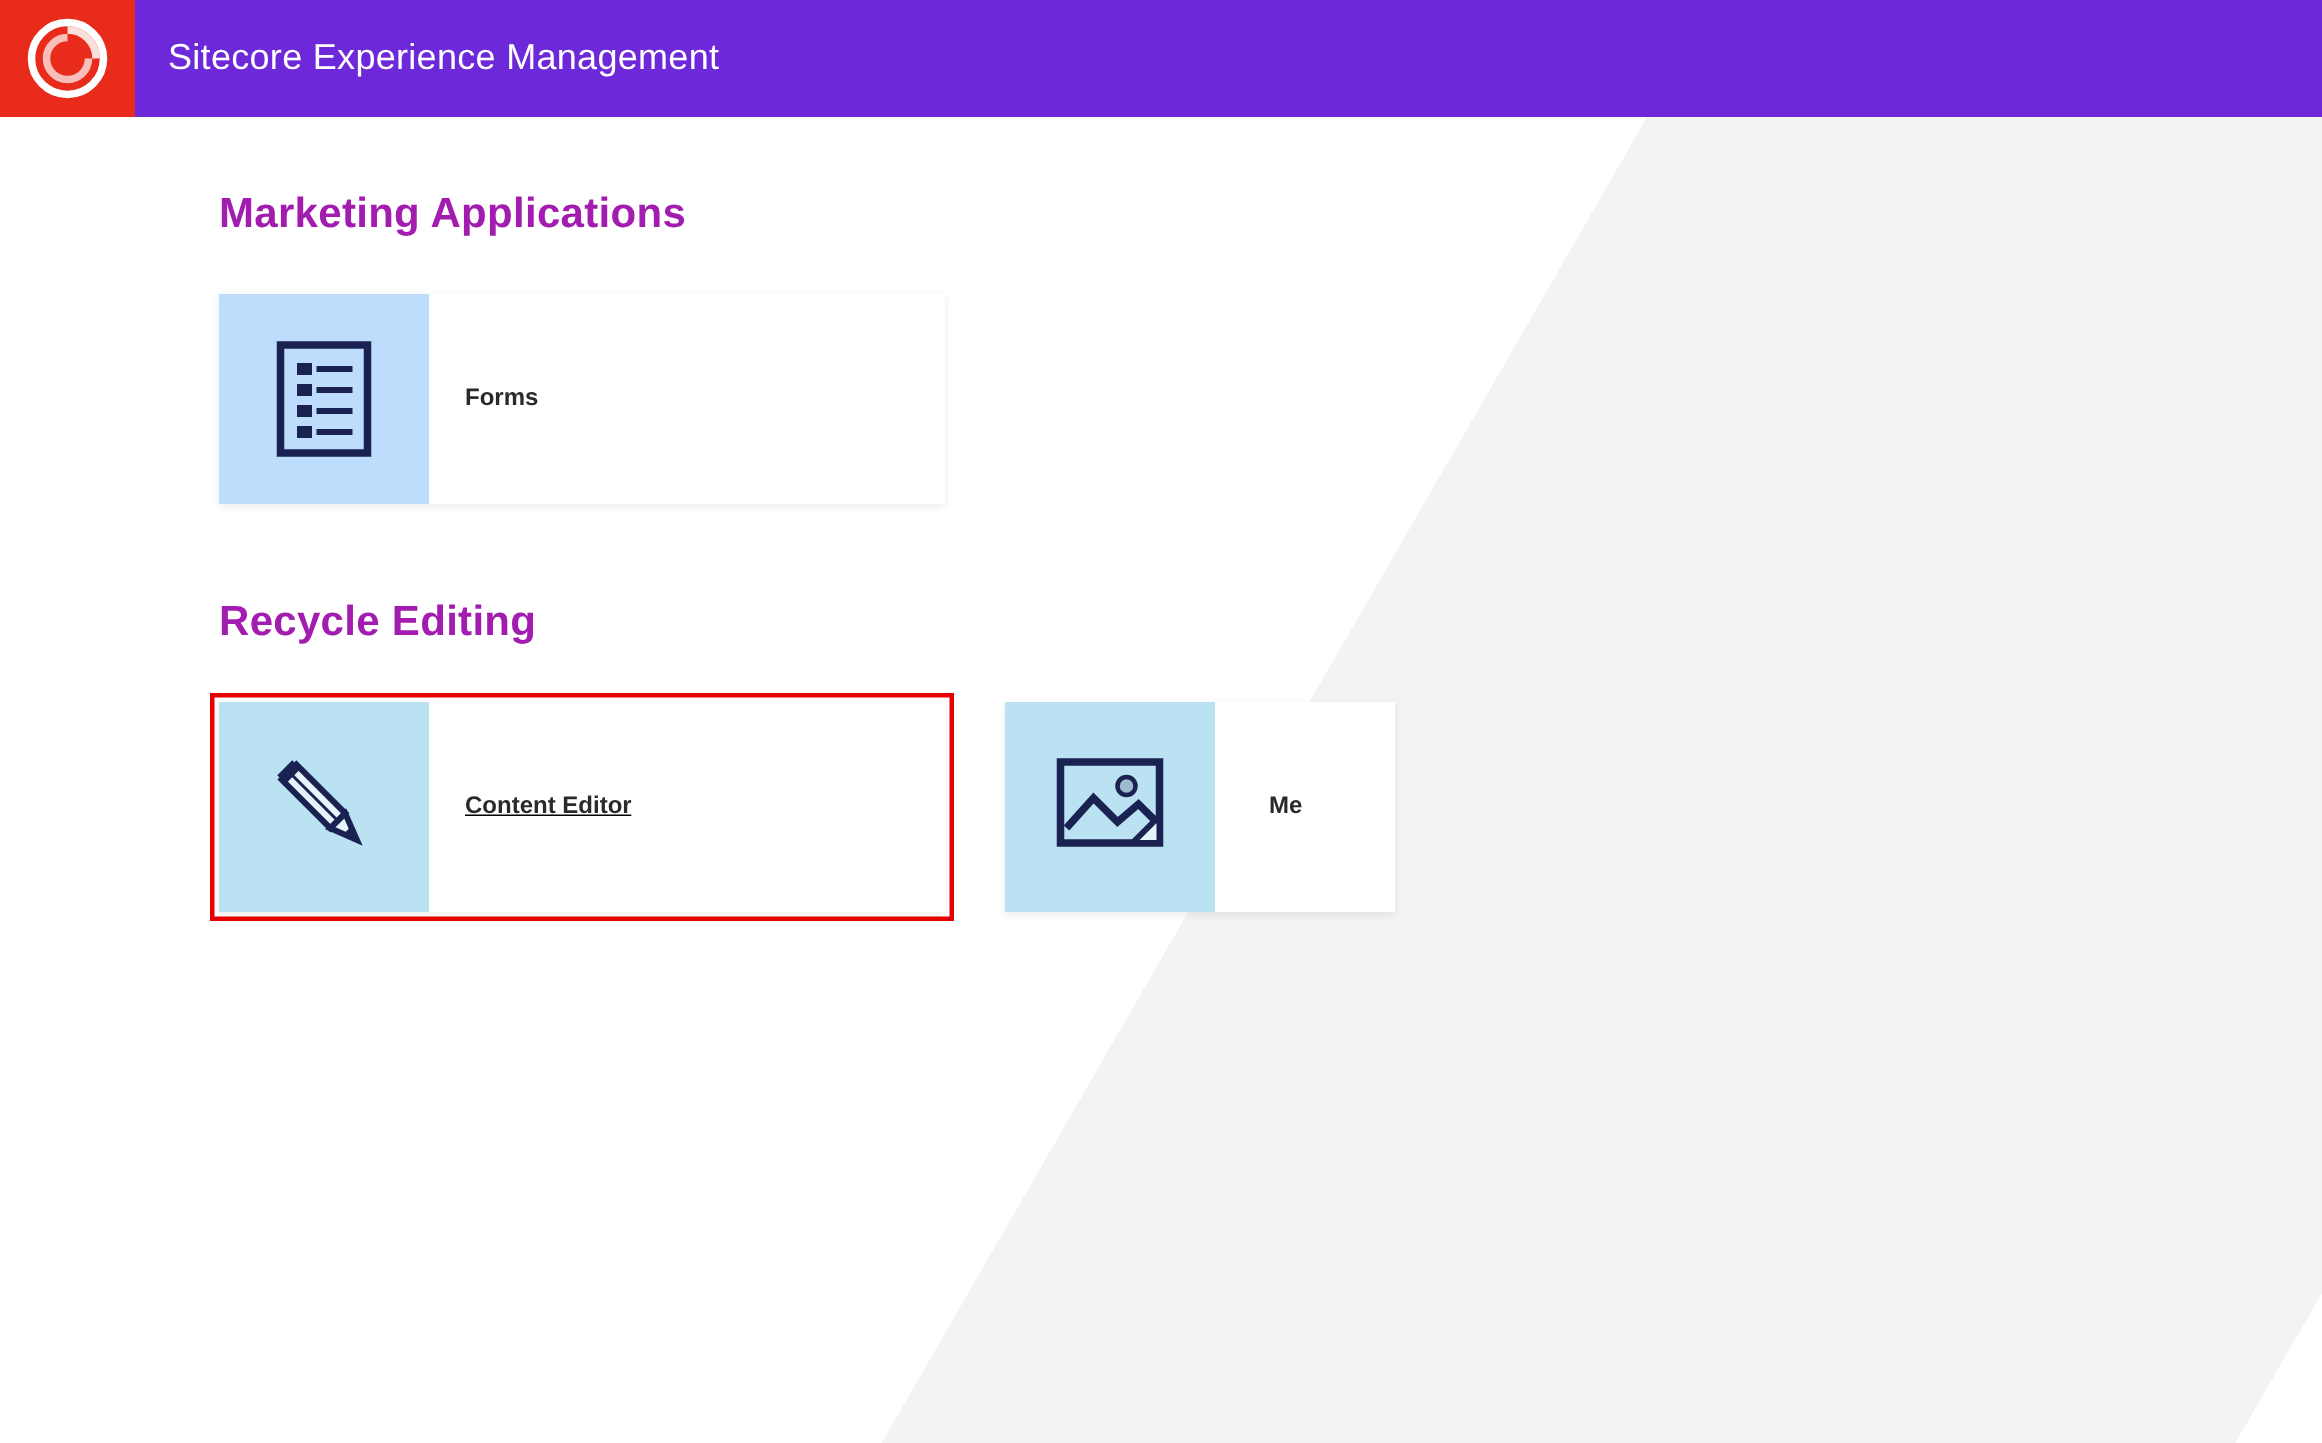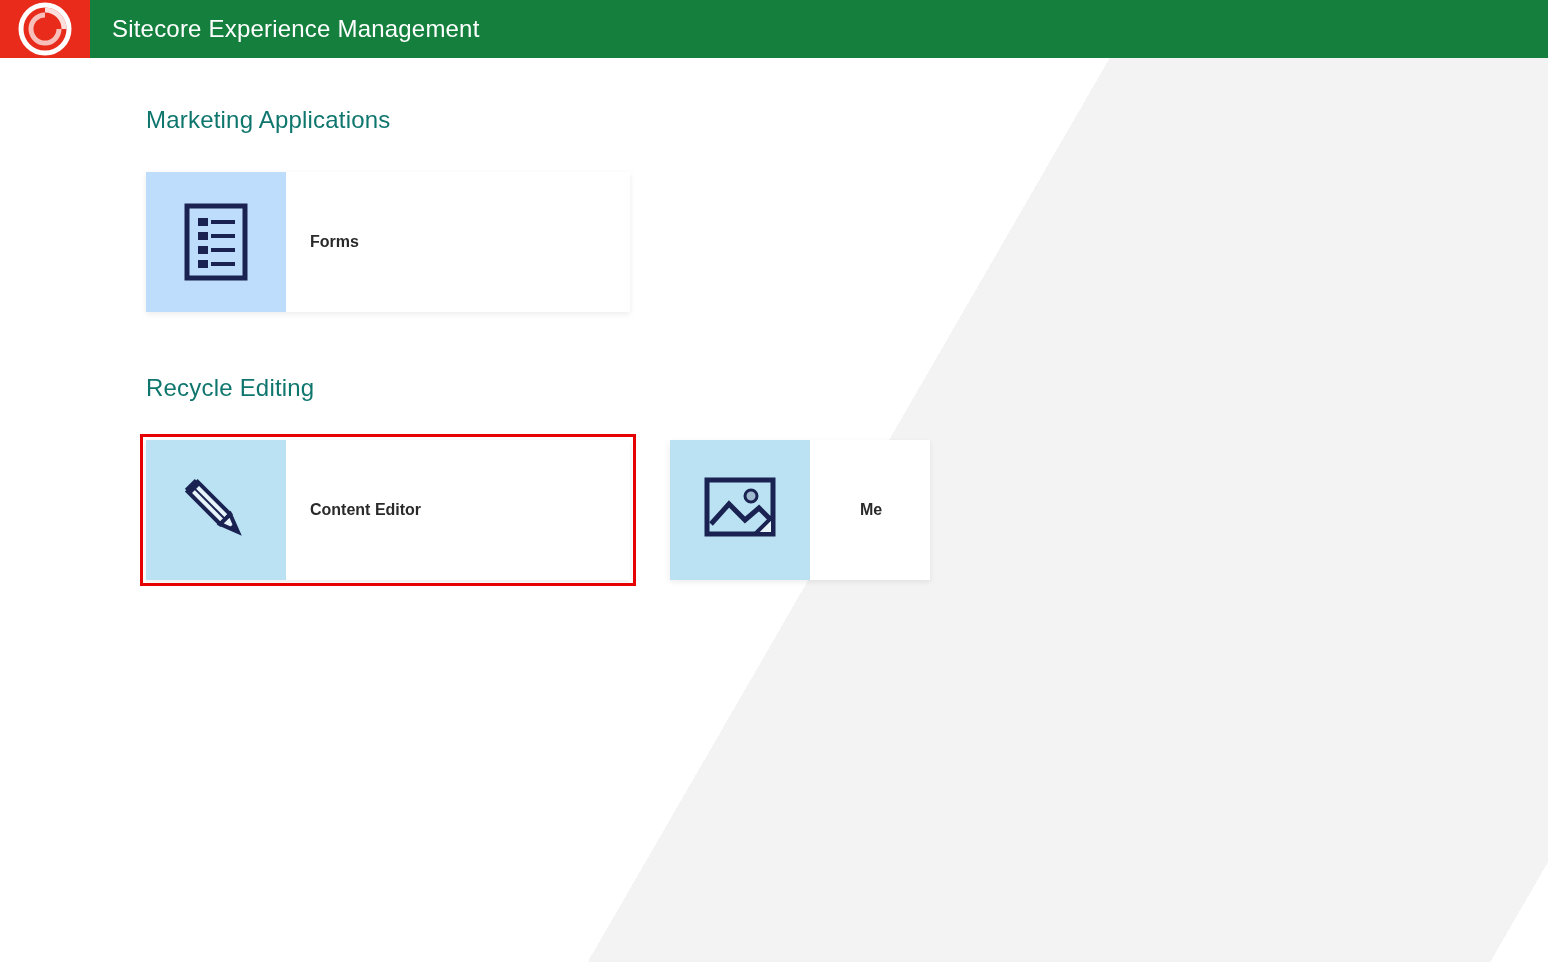--- a/index.html
+++ b/index.html
@@ -15,22 +15,22 @@
       #f3f3f3 38%, #f3f3f3 68%,
       transparent 68%, transparent 100%);
     z-index: 0;
   }
 
   
   .header {
     position: relative;
     display: flex;
     align-items: stretch;
-    height: 58px;
-    background: #15803d;
+    height: 78px;
+    background: #6d28d9;
     z-index: 2;
   }
   .logo-box {
     width: 90px;
     background: #e82b1a;
     display: flex;
     align-items: center;
     justify-content: center;
   }
   .header-title {
@@ -43,23 +43,23 @@
     letter-spacing: 0.2px;
   }
 
   
   .content {
     position: relative;
     z-index: 1;
     padding: 48px 0 0 146px;
   }
   .section-title {
-    font-size: 24px;
-    font-weight: 400;
-    color: #0f766e;
+    font-size: 28px;
+    font-weight: 700;
+    color: #a21caf;
     margin-bottom: 38px;
     letter-spacing: 0.2px;
   }
   .section { margin-bottom: 62px; }
 
   .tile-row {
     display: flex;
     gap: 40px;
     flex-wrap: wrap;
   }
@@ -67,20 +67,21 @@
     display: flex;
     width: 484px;
     height: 140px;
     background: #fff;
     box-shadow: 0 2px 6px rgba(0,0,0,0.08);
     cursor: pointer;
   }
   .tile.highlighted {
     outline: 3px solid #e70000;
     outline-offset: 3px;
+    text-decoration: underline;
   }
   .tile .icon-cell {
     width: 140px;
     height: 140px;
     background: #bae2f2;
     display: flex;
     align-items: center;
     justify-content: center;
     flex-shrink: 0;
   }
@@ -92,22 +93,21 @@
     font-size: 16px;
     font-weight: 600;
     color: #2a2a2a;
     white-space: nowrap;
     overflow: hidden;
   }
   .tile.cut {
     width: 260px;
   }
   .tile.cut .label-cell {
-    padding-left: 19px;
-    margin-left: 31px;
+    padding-left: 36px;
   }
 
   
   .second-row { margin-top: 40px; }
 
   svg { display: block; }
 </style>
 </head>
 <body>
 

